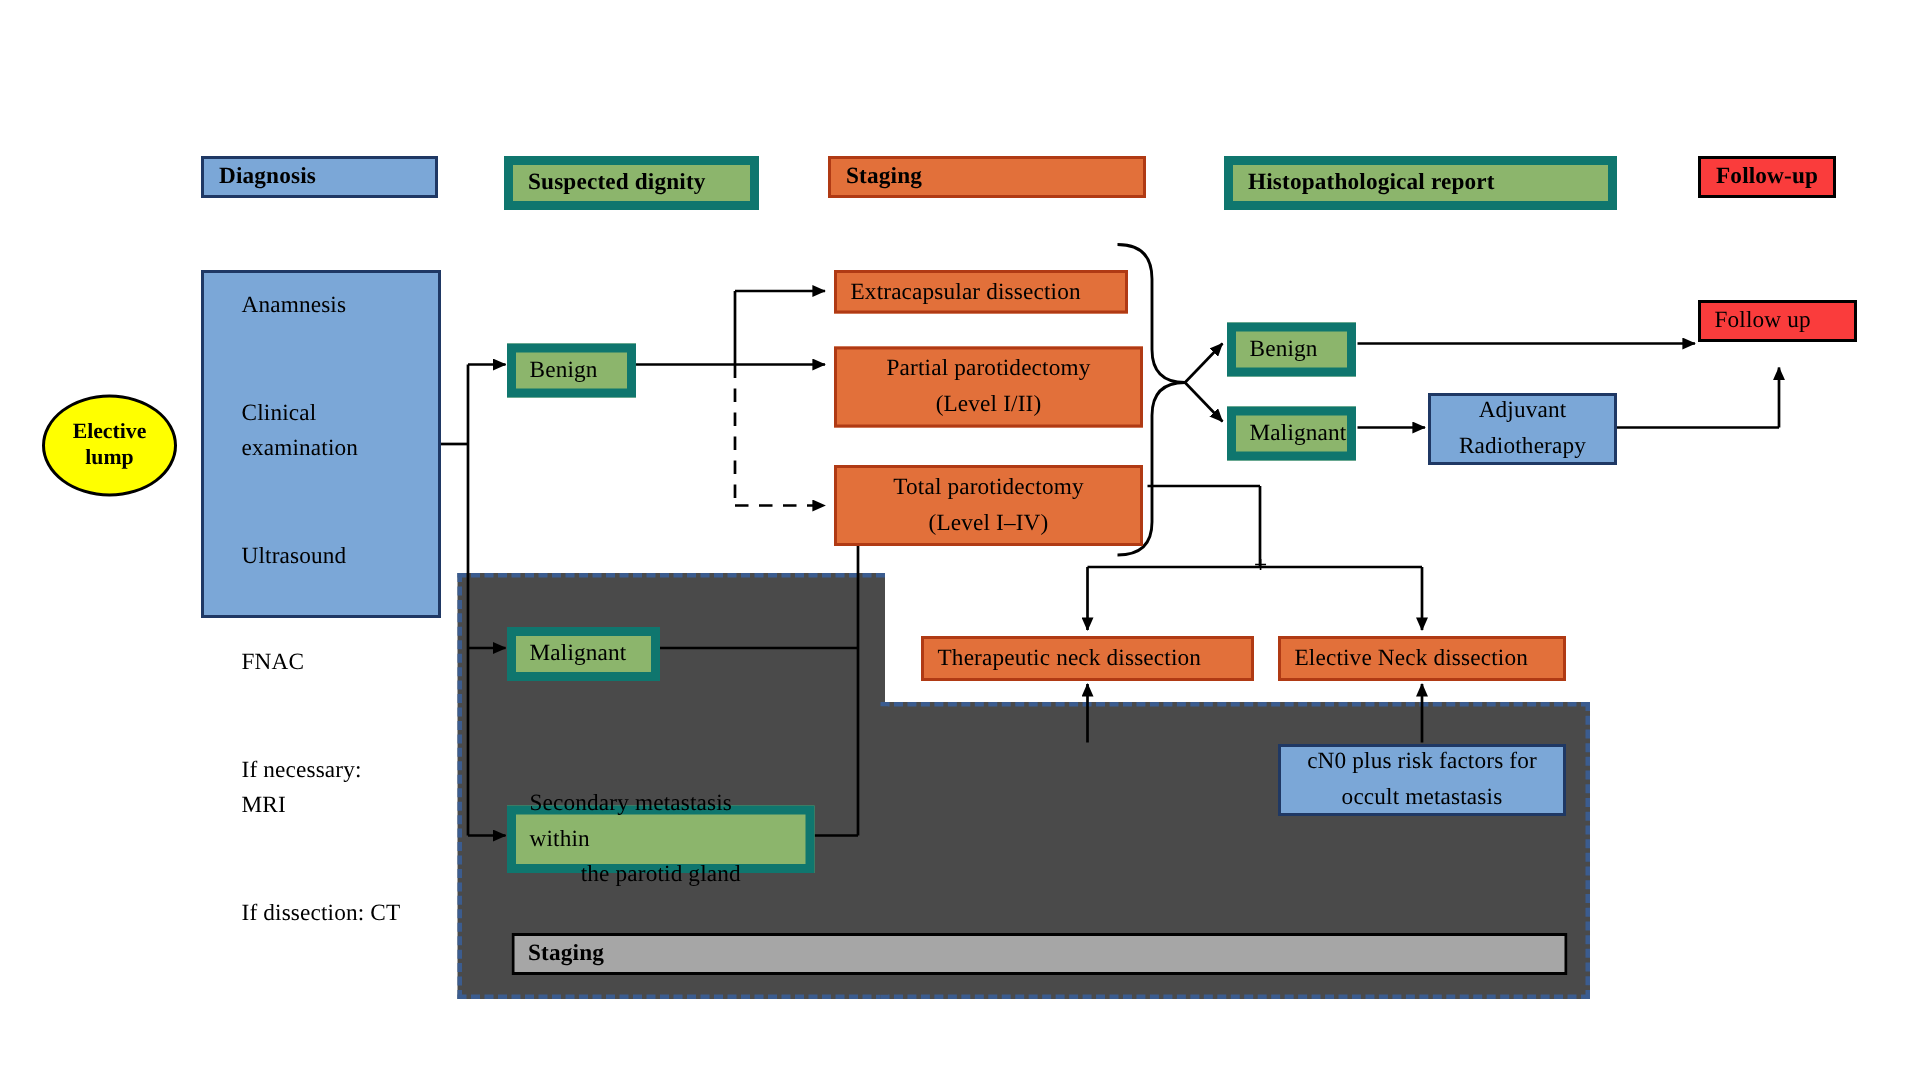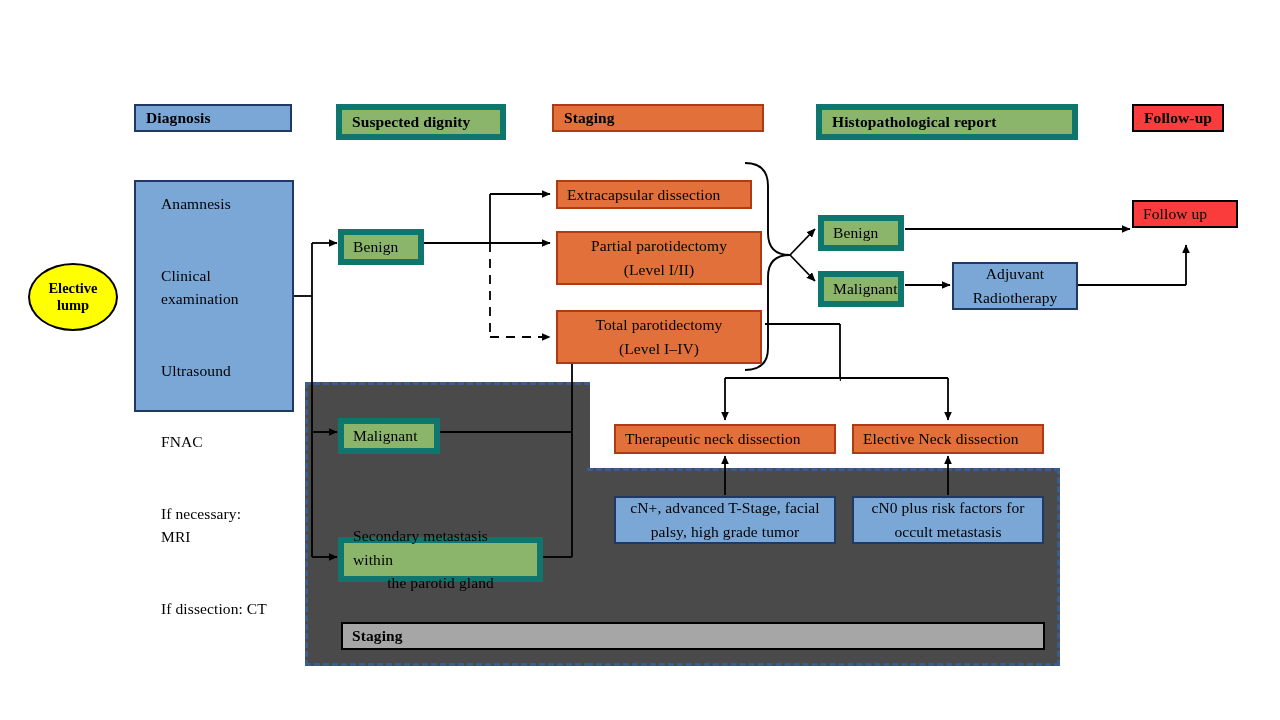--- a/index.html
+++ b/index.html
@@ -212,24 +212,20 @@
 
   <div class="plus" style="left:836px; top:368px;">+</div>
 
   <div class="node orange centerv" style="left:614px; top:424px; width:222px; height:30px;">
     <span>Therapeutic  neck dissection</span>
   </div>
   <div class="node orange centerv" style="left:852px; top:424px; width:192px; height:30px;">
     <span>Elective  Neck dissection</span>
   </div>
 
-  <div class="node blue stack" style="left:614px; top:496px; width:222px; height:48px;">
-    <span>cN+, advanced T-Stage, facial</span>
-    <span>palsy, high  grade tumor</span>
-  </div>
   <div class="node blue stack" style="left:852px; top:496px; width:192px; height:48px;">
     <span>cN0 plus risk factors for</span>
     <span>occult metastasis</span>
   </div>
 
   <div class="node green centerv" style="left:818px; top:215px; width:86px; height:29px;">
     <span>Benign</span>
   </div>
   <div class="node green centerv" style="left:818px; top:271px; width:86px; height:29px;">
     <span>Malignant</span>

